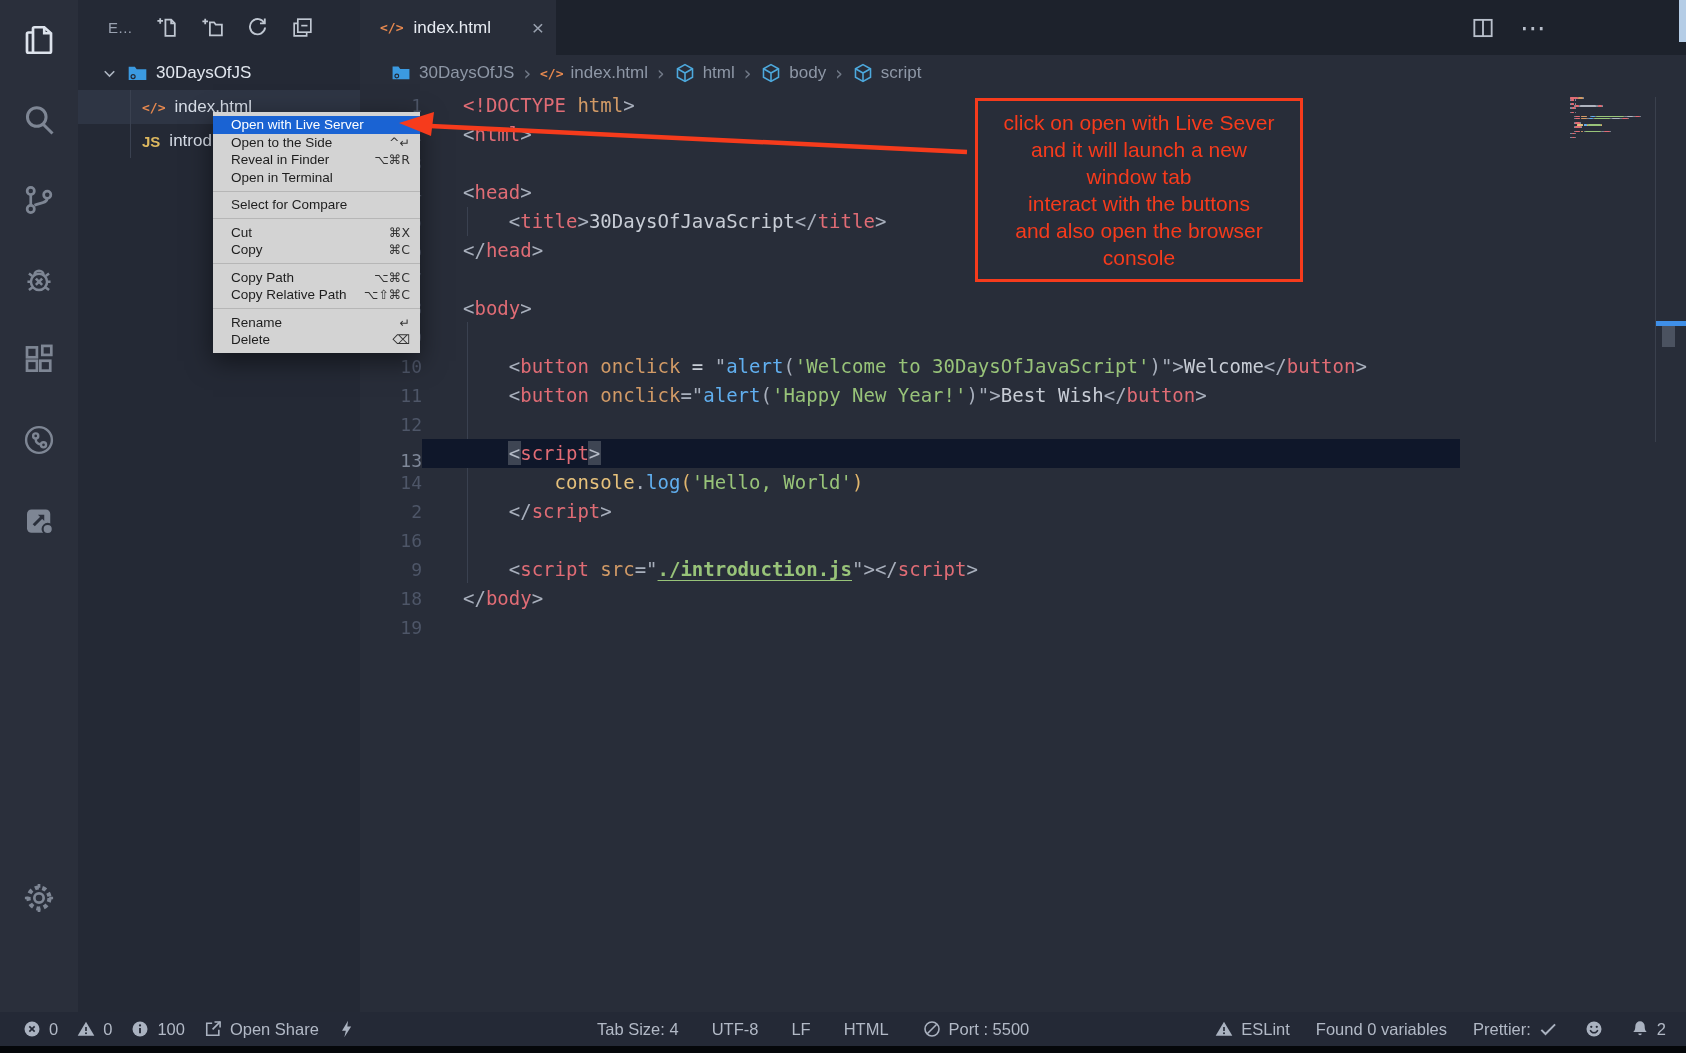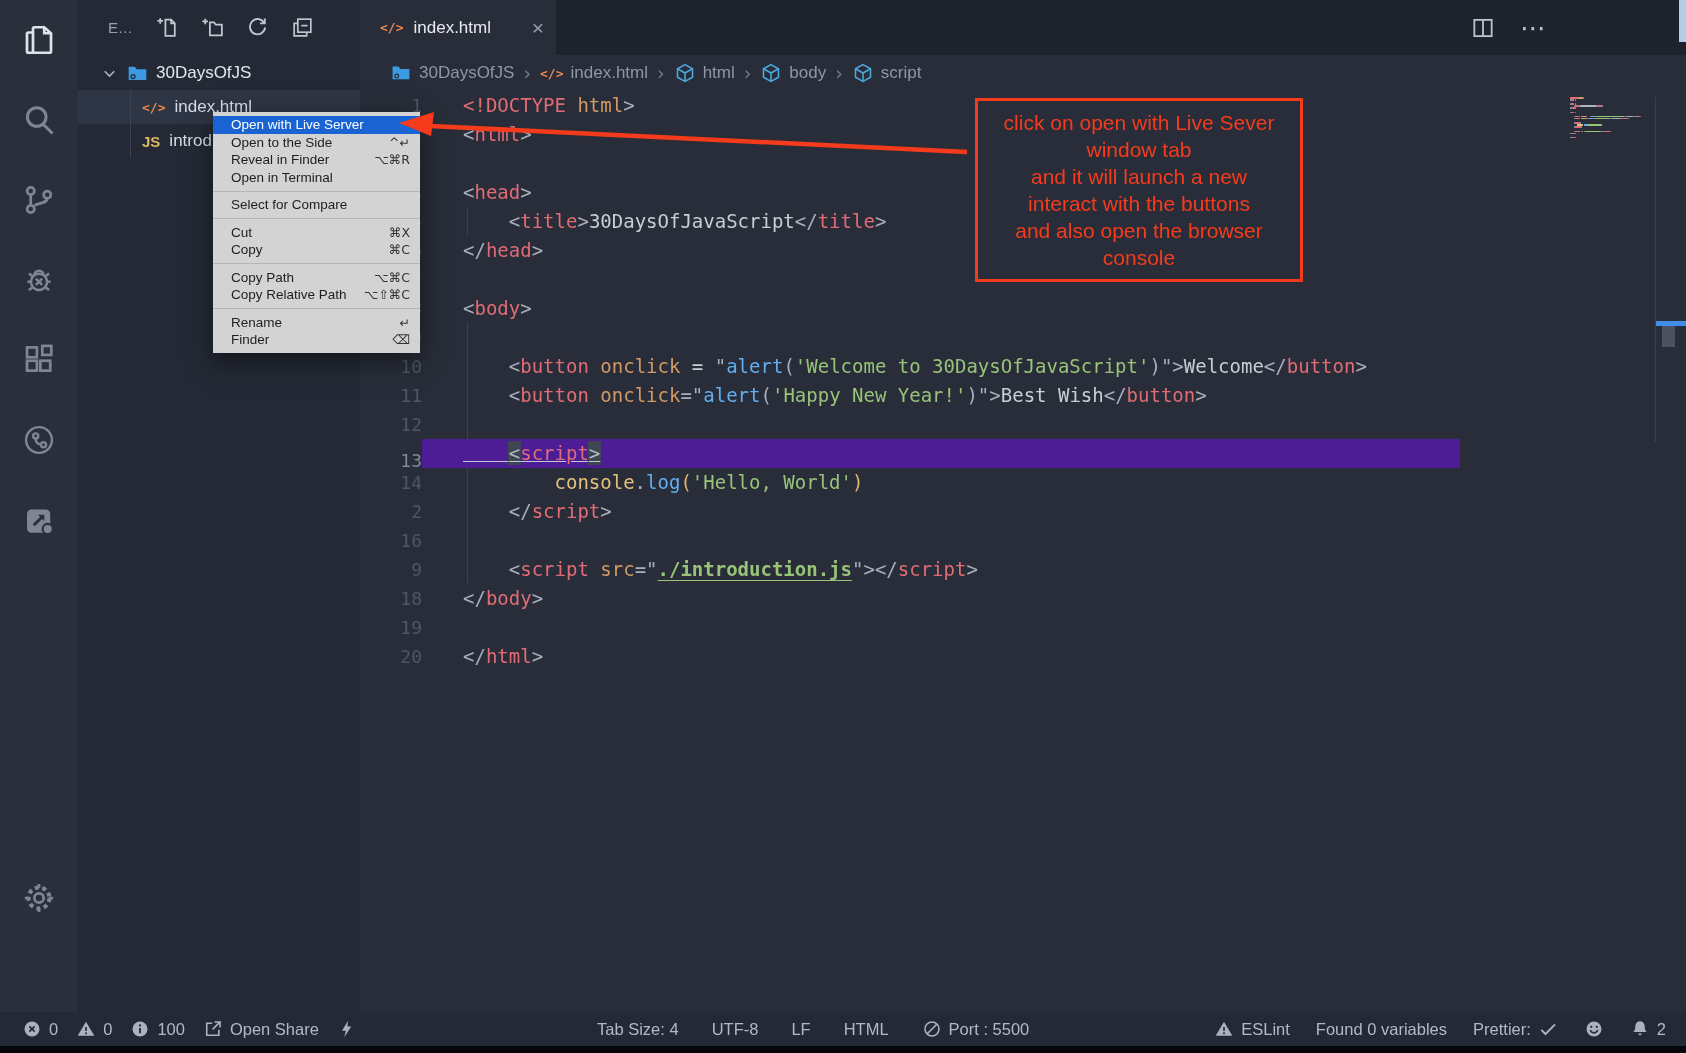--- a/index.html
+++ b/index.html
@@ -45,21 +45,21 @@
   #breadcrumb{position:absolute;left:0;top:55px;right:0;height:36px;display:flex;align-items:center;padding-left:30px;gap:9px;font-size:17px;color:#8e97a6;}
   .bc-item{display:flex;align-items:center;gap:7px;cursor:pointer;}
   .bc-sep{color:#707886;font-size:19px;font-family:"DejaVu Sans",sans-serif;}
   .bc-item .icon.fold{width:22px;height:22px;color:#3b9ae1;}
   .bc-item .icon.cube{width:22px;height:22px;color:#4da9dd;}
 
   #code-area{position:absolute;left:0;top:91px;right:0;bottom:0;font-family:"DejaVu Sans Mono",monospace;font-size:19px;}
   .code-line{display:flex;height:29px;line-height:29px;position:relative;}
   .ln{width:62px;flex:0 0 62px;text-align:right;color:#4e5668;font-size:18px;}
   .lc{padding-left:41px;white-space:pre;color:#c3c9d4;}
-  .code-line.current .lc{background:#4c1d95;min-width:997px;text-decoration:underline;}
+  .code-line.current .lc{background:#0f172a;min-width:997px;}
   .code-line.current .ln{color:#7f8899;margin-top:7px;}
   .tk-tag{color:#e06c75;} .tk-attr{color:#d19a66;} .tk-str{color:#98c379;}
   .tk-strU{color:#98c379;text-decoration:underline;text-underline-offset:4px;font-weight:bold;}
   .tk-fn{color:#61afef;} .tk-cls{color:#e5c07b;} .tk-gold{color:#e0b56d;}
   .tk-p{color:#a8afbc;} .tk-txt{color:#c8cdd6;} .tk-t{color:#c8cdd6;}
   .tk-pm{color:#b4bac6;background:#3e4553;box-shadow:0 0 0 1px #3e4553;}
   #guide-a{position:absolute;left:107px;top:116px;width:1px;height:29px;background:#3a4150;}
   #guide-b{position:absolute;left:107px;top:231px;width:1px;height:261px;background:#3a4150;}
 
   
@@ -391,24 +391,20 @@
             <span class="ln">9</span>
             <span class="lc"><span class="tk-t">    </span><span class="tk-p">&lt;</span><span class="tk-tag">script</span><span class="tk-t"> </span><span class="tk-attr">src</span><span class="tk-p">="</span><span class="tk-strU">./introduction.js</span><span class="tk-p">"&gt;</span><span class="tk-p">&lt;/</span><span class="tk-tag">script</span><span class="tk-p">&gt;</span></span>
           </div>
           <div class="code-line">
             <span class="ln">18</span>
             <span class="lc"><span class="tk-p">&lt;/</span><span class="tk-tag">body</span><span class="tk-p">&gt;</span></span>
           </div>
           <div class="code-line">
             <span class="ln">19</span>
             <span class="lc"></span>
-          </div>
-          <div class="code-line">
-            <span class="ln">20</span>
-            <span class="lc"><span class="tk-p">&lt;/</span><span class="tk-tag">html</span><span class="tk-p">&gt;</span></span>
           </div>
         </div>
       <div id="minimap">
           <div class="mm-line">
             <span class="mm-seg" style="left: 0px; width: 8.1px; background: rgb(224, 108, 117);"></span>
             <span class="mm-seg" style="left: 8.1px; width: 4.5px; background: rgb(209, 154, 102);"></span>
             <span class="mm-seg" style="left: 12.6px; width: 1px; background: rgb(143, 150, 163);"></span>
           </div>
           <div class="mm-line">
             <span class="mm-seg" style="left: 0px; width: 1px; background: rgb(143, 150, 163);"></span>
@@ -677,29 +673,29 @@
       <div class="menu-item">
         <span>Copy Relative Path</span>
         <span class="menu-sc">⌥⇧⌘C</span>
       </div>
       <div class="menu-sep"></div>
       <div class="menu-item">
         <span>Rename</span>
         <span class="menu-sc">↵</span>
       </div>
       <div class="menu-item">
-        <span>Finder</span>
+        <span>Delete</span>
         <span class="menu-sc">⌫</span>
       </div>
     </div>
 
   <div id="annotation" style="border-color: rgb(246, 59, 28); color: rgb(246, 59, 28);">
       <div>click on open with Live Sever</div>
+      <div>and it will launch a new</div>
       <div>window tab</div>
-      <div>and it will launch a new</div>
       <div>interact with the buttons</div>
       <div>and also open the browser</div>
       <div>console</div>
     </div>
 
   <svg id="arrow" width="1686" height="1053" viewBox="0 0 1686 1053">
     <line x1="430" y1="126" x2="967" y2="152" stroke="#f63b1c" stroke-width="4.5"></line>
     <polygon points="399,123 434,112 431,136" fill="#f63b1c"></polygon>
   </svg>
 

